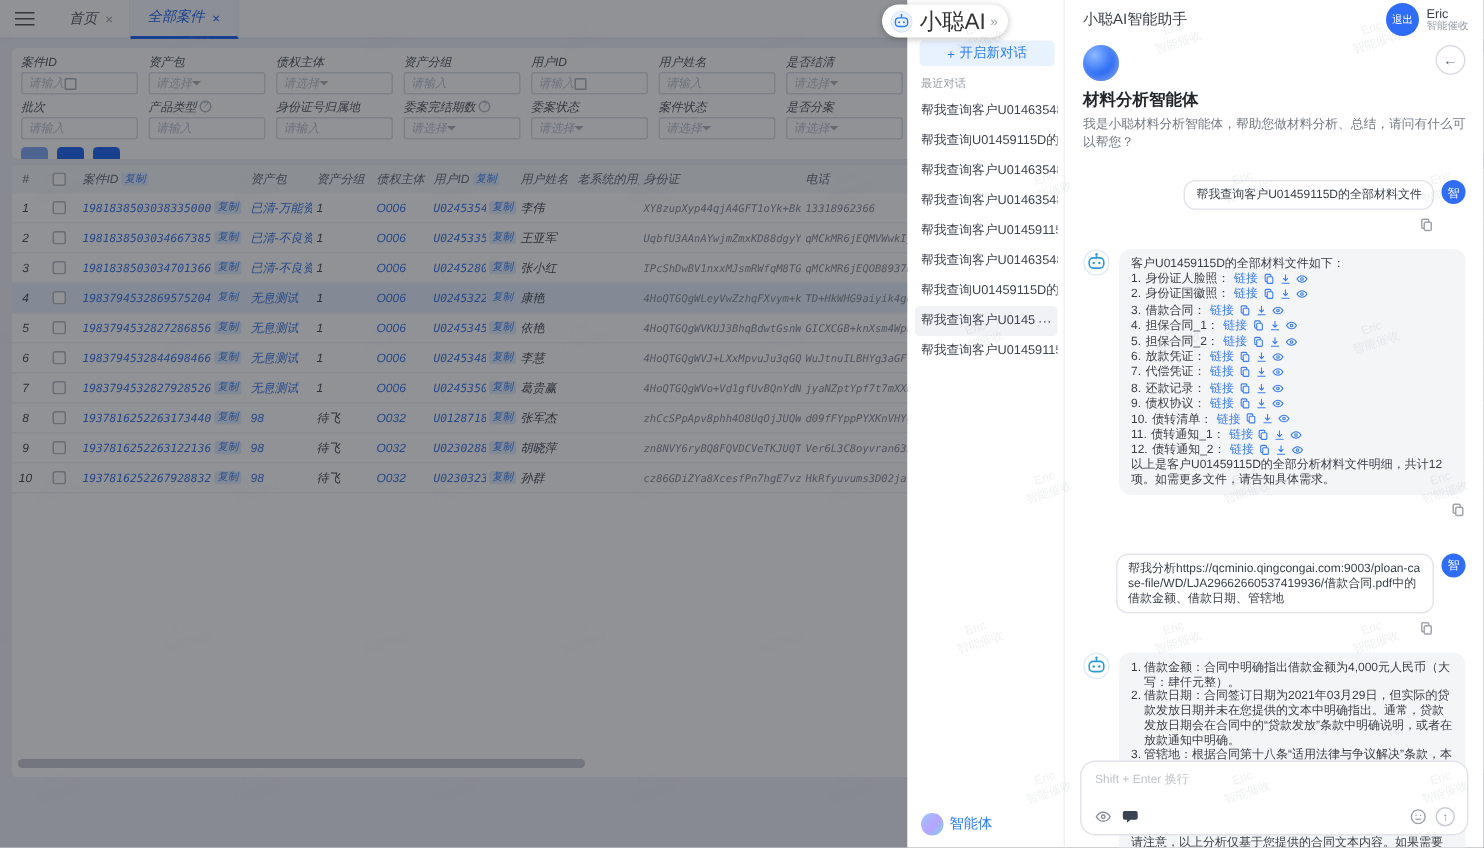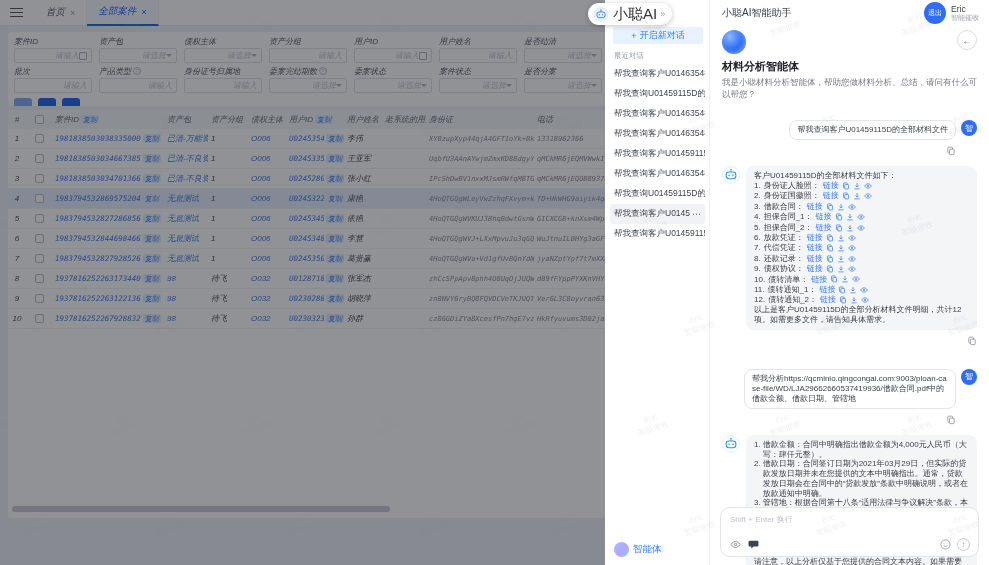--- a/index.html
+++ b/index.html
@@ -15,21 +15,21 @@
   .tab .tab-close { color:#9aa0a6; font-size:9px; }
   .tab.active { color:#2468f2; border-bottom:2px solid #2468f2; background:#f7faff; }
   .tab.active .tab-close { color:#2468f2; }
 
   .filter-card { position:absolute; left:8px; right:0; top:32px; height:74px; background:#fff; border-radius:4px; padding:4px 0 0 6px; overflow:hidden; }
   .frow { display:flex; gap:7px; margin-bottom:3px; }
   .ffield { width:78px; flex:0 0 78px; }
   .f-label { display:flex; align-items:center; gap:2px; font-size:8px; color:#565b63; height:10px; }
   .f-help { display:none; width:8px; height:8px; border:1px solid #b9bdc4; border-radius:50%; color:#b9bdc4; font-size:6px; line-height:6px; align-items:center; justify-content:center; }
   .ffield.has-help .f-help { display:inline-flex; }
-  .f-box { margin-top:2px; height:15px; border:1px solid #dcdfe6; border-radius:2px; display:flex; align-items:center; justify-content:flex-end; padding:0 4px; background:#fff; }
+  .f-box { margin-top:2px; height:15px; border:1px solid #dcdfe6; border-radius:2px; display:flex; align-items:center; justify-content:flex-start; padding:0 4px; background:#fff; }
   .f-ph { font-size:8px; color:#c0c4cc; white-space:nowrap; overflow:hidden; }
   .f-arrow { display:none; width:0; height:0; border:3px solid transparent; border-top-color:#b0b4bb; margin-top:3px; }
   .ffield.is-select .f-arrow { display:block; }
   .f-suffix { display:none; width:8px; height:8px; border:1px solid #b0b4bb; border-radius:1px; }
   .ffield.has-suffix .f-suffix { display:flex; }
   .fbtns { display:flex; gap:6px; margin-top:5px; }
   .fbtn { height:17px; border-radius:3px; background:#2468f2; color:#fff; font-size:8.5px; display:flex; align-items:center; padding:0 9px; border:none; }
   .fbtn.light { background:#85abf4; }
 
   .table-card { position:absolute; left:8px; right:0; top:110px; bottom:47px; background:#fff; border-radius:3px; overflow:hidden; }

